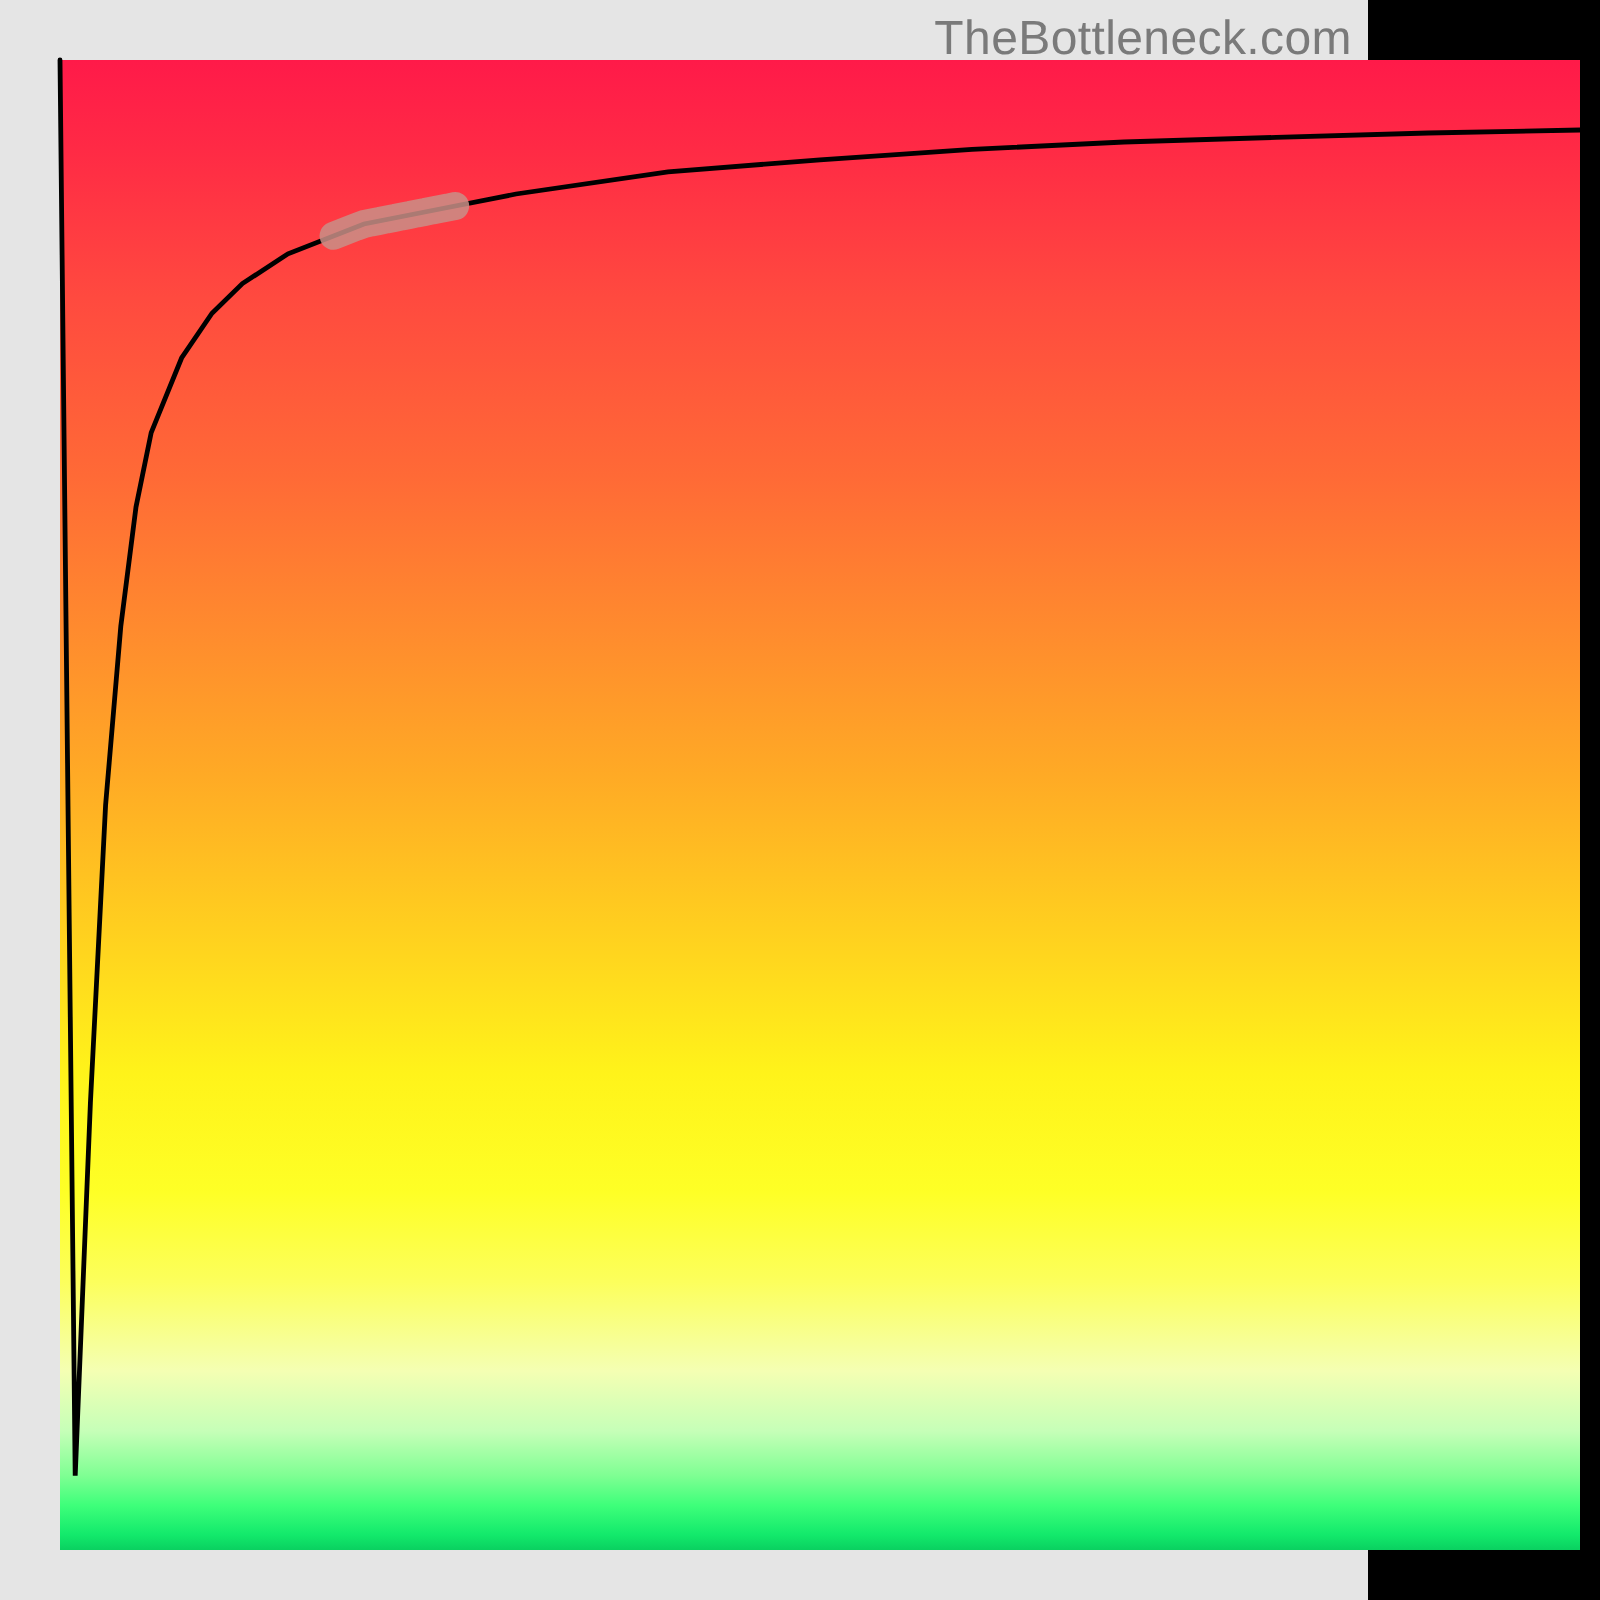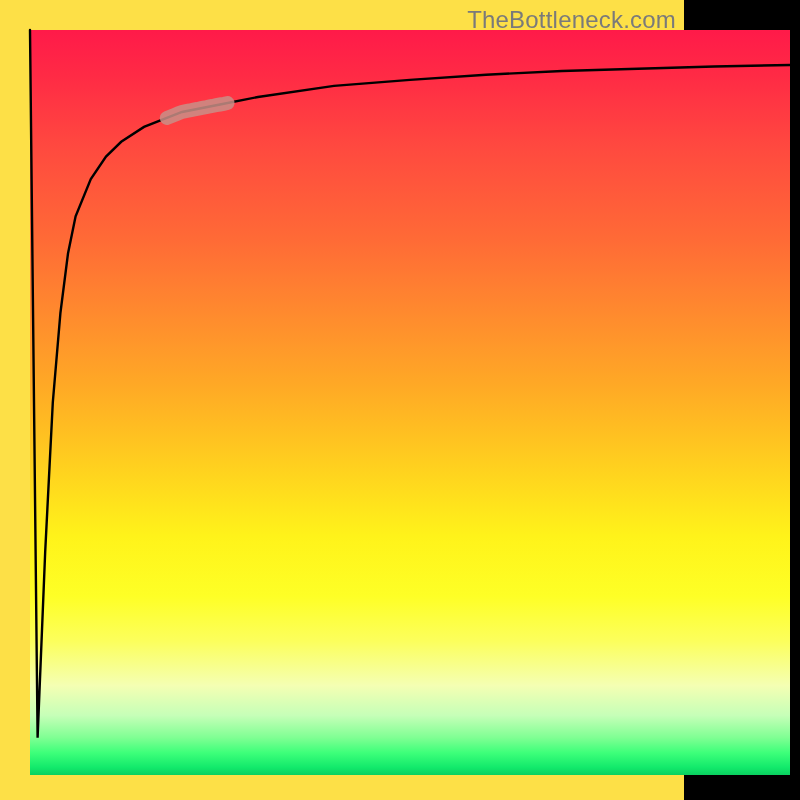--- a/index.html
+++ b/index.html
@@ -8,21 +8,21 @@
     width: 800px;
     height: 800px;
     background: #000;
     font-family: Arial, Helvetica, sans-serif;
     overflow: hidden;
   }
   .stage {
     position: relative;
     width: 684px;
     height: 800px;
-    background: #fde047;
+    background: #e5e5e5;
   }
   .plot {
     position: absolute;
     left: 30px;
     top: 30px;
     width: 760px;
     height: 745px;
     
     background: linear-gradient(
       to bottom,

